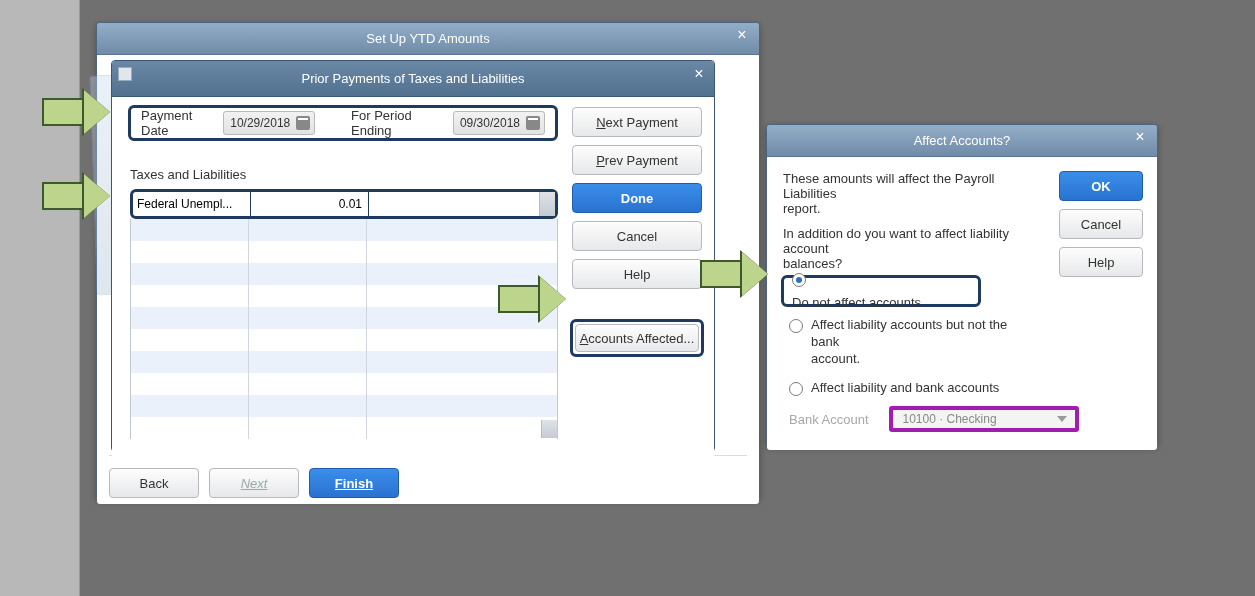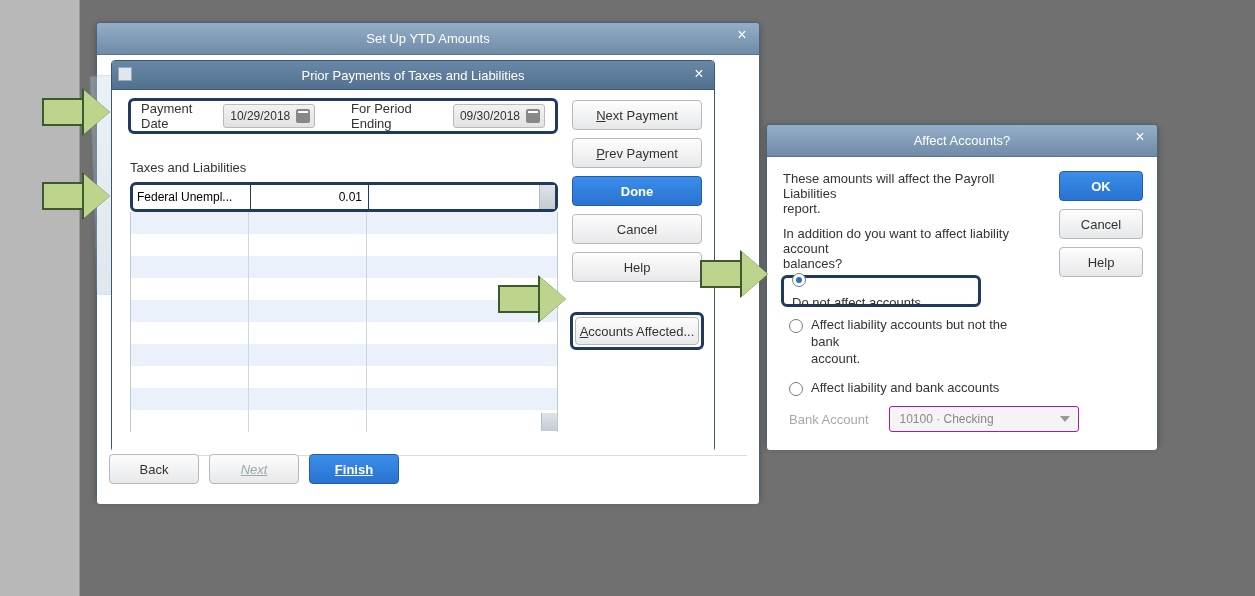--- a/index.html
+++ b/index.html
@@ -8,21 +8,21 @@
   .left-strip::after { content:""; position:absolute; right:0; top:0; width:1px; height:100%; background:#9a9a9a; }
 
   
   .win { position: absolute; background: linear-gradient(to bottom, #8fa9c2, #7d98b3); border: 1px solid #4a6482; border-radius: 4px; box-shadow: 0 2px 6px rgba(0,0,0,.3); }
   .win-title { height: 32px; display: flex; align-items: center; justify-content: center; color: #fff; font-size: 13px; position: relative; background: linear-gradient(to bottom, #94aec7, #6f8ba8); border-bottom: 1px solid #5a7490; border-radius: 3px 3px 0 0; }
   .win-close { position: absolute; right: 8px; top: 4px; width: 18px; height: 18px; color: #fff; font-size: 16px; line-height: 16px; text-align: center; cursor: pointer; }
   .win-body { background: #fff; border-radius: 0 0 3px 3px; position: relative; }
 
   
   .dlg { position: absolute; border: 1px solid #3a5773; border-radius: 4px; }
-  .dlg-title { height: 29px; background: linear-gradient(to bottom, #6a88a6, #51718e); color: #fff; font-size: 13px; display: flex; align-items: center; justify-content: center; position: relative; border-radius: 3px 3px 0 0; border-bottom:1px solid #3a5773; }
+  .dlg-title { height: 36px; background: linear-gradient(to bottom, #6a88a6, #51718e); color: #fff; font-size: 13px; display: flex; align-items: center; justify-content: center; position: relative; border-radius: 3px 3px 0 0; border-bottom:1px solid #3a5773; }
   .dlg-close { position: absolute; right: 6px; top: 4px; width: 18px; height: 18px; color: #fff; font-size: 16px; text-align: center; cursor: pointer; }
   .dlg-icon { position: absolute; left: 6px; top: 6px; width: 14px; height: 14px; background: #e0e6ec; border: 1px solid #9ab; }
   .dlg-body { background: #fff; position: relative; }
 
   
   .btn { display: flex; align-items: center; justify-content: center; height: 30px; font-size: 13px; color: #333; background: linear-gradient(to bottom, #fdfdfd, #e7e8ea); border: 1px solid #b5b9bf; border-radius: 4px; cursor: pointer; user-select: none; }
   .btn.primary { background: linear-gradient(to bottom, #3a8eea, #2a72d0); color: #fff; border: 1px solid #1f5db0; font-weight: bold; }
   .btn .ul { text-decoration: underline; }
 
   
@@ -64,24 +64,24 @@
     border-left: 28px solid #3d5a2d;
     z-index: -1;
   }
 
   
   .radio { display:flex; align-items:flex-start; gap:8px; margin-bottom:12px; }
   .radio .dot { width:14px; height:14px; border:1px solid #7a7a7a; border-radius:50%; background:#fff; position:relative; flex:none; margin-top:2px; cursor:pointer; }
   .radio.selected .dot::after { content:""; position:absolute; left:3px; top:3px; width:6px; height:6px; background:#2a6fc0; border-radius:50%; }
   .radio .rlabel { font-size:13px; color:#333; line-height:1.3; }
 
-  .select { display:flex; align-items:center; justify-content:space-between; width:190px; height:26px; padding:0 8px 0 10px; background:#f4f4f4; border:1px solid #a21caf; border-radius:3px; font-size:12px; color:#888; }
+  .select { display:flex; align-items:center; justify-content:space-between; width:190px; height:26px; padding:0 8px 0 10px; background:#f4f4f4; border:4px solid #a21caf; border-radius:3px; font-size:12px; color:#888; }
   .chev { width:0; height:0; border-left:5px solid transparent; border-right:5px solid transparent; border-top:6px solid #999; }
 
-  .ftrbtns { position:absolute; left:12px; bottom:20px; display:flex; gap:10px; }
+  .ftrbtns { position:absolute; left:12px; bottom:6px; display:flex; gap:10px; }
   .ftrbtns .btn { width:90px; }
 
   .hr { height:1px; background:#d9dde2; }
 </style>
 </head>
 <body>
 
 <div class="left-strip"></div>
 
 <div class="win" style="left:96px; top:22px; width:664px; height:478px;">

